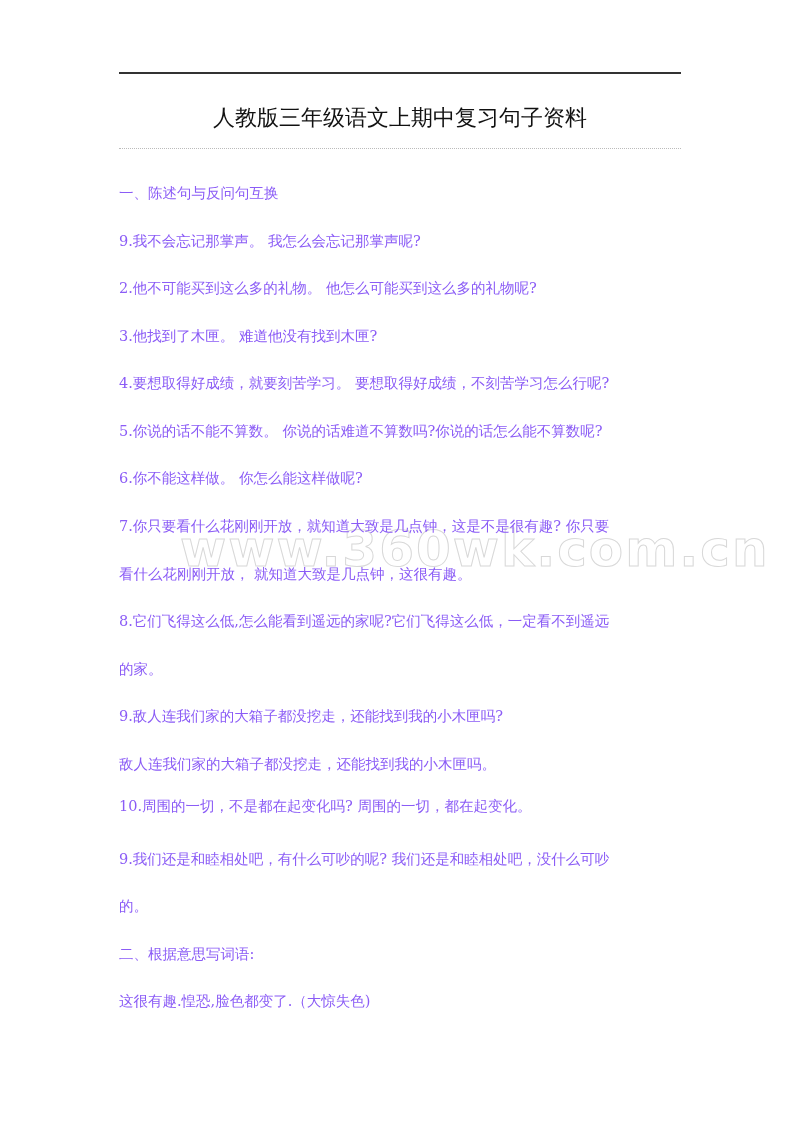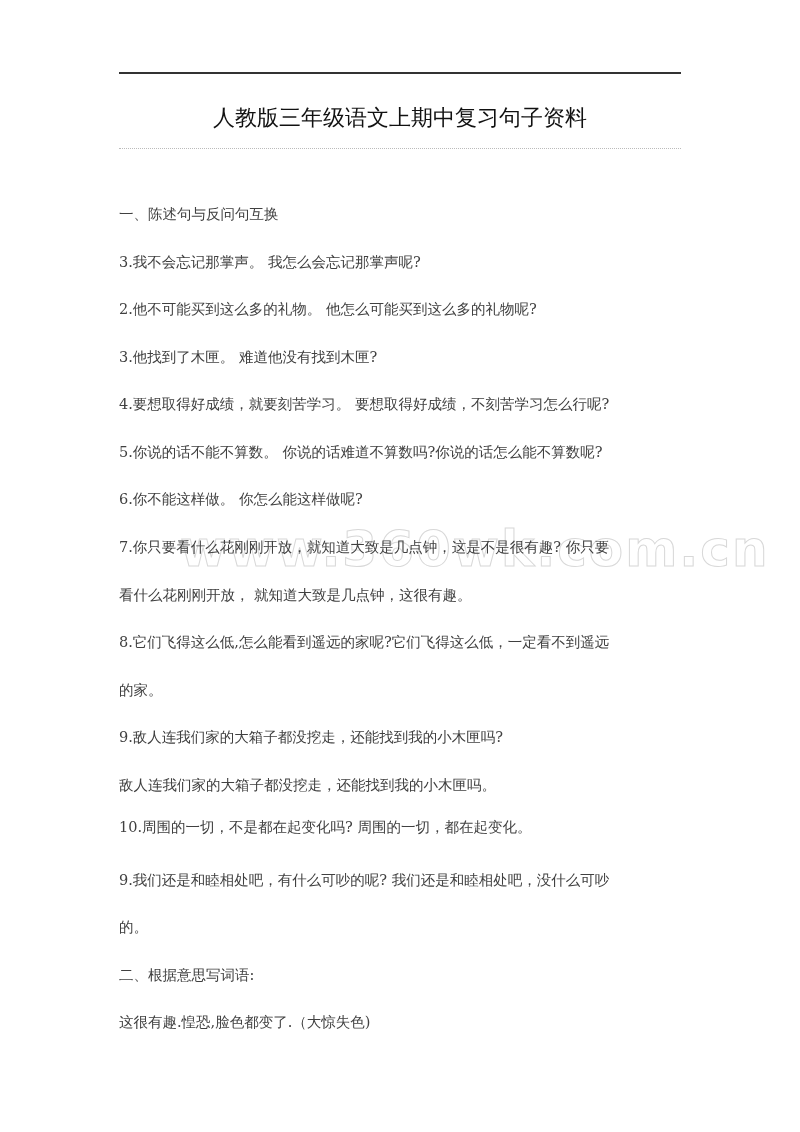--- a/index.html
+++ b/index.html
@@ -3,35 +3,35 @@
 <meta charset="utf-8">
 <style>
   html, body { margin: 0; padding: 0; background: #ffffff; }
   body { width: 800px; height: 1132px; position: relative; overflow: hidden; }
   .page { position: absolute; left: 0; top: 0; width: 800px; height: 1132px; }
   .top-rule { position: absolute; left: 119px; top: 72px; width: 562px; height: 0; border-top: 2px solid #333; }
   .title { position: absolute; left: 119px; top: 91px; width: 562px; text-align: center;
            font-family: Liberation Mono, monospace; font-size: 22px; color: #111; letter-spacing: 0px; margin-top: 12px; }
   .dot-rule { position: absolute; left: 119px; top: 148px; width: 562px; height: 0; border-top: 1px dotted #bbb; }
   .line { position: absolute; left: 119px; width: 570px; white-space: nowrap;
-          font-family: "DejaVu Serif", "Liberation Serif", serif; font-size: 14.5px; color: #404040; margin-top: 21px; }
+          font-family: "DejaVu Serif", "Liberation Serif", serif; font-size: 14.5px; color: #8b5cf6; }
   .watermark { position: absolute; left: 180px; top: 520px; font-family: "DejaVu Sans", "Liberation Sans", sans-serif;
                font-size: 50px; color: transparent; -webkit-text-stroke: 1px #d8d8d8; letter-spacing: 2px; font-weight: bold; }
 </style>
 </head>
 <body>
 
 <div class="page">
   <div class="top-rule"></div>
   <div class="title">人教版三年级语文上期中复习句子资料</div>
   <div class="dot-rule"></div>
   <div class="watermark">www.360wk.com.cn</div>
   <div id="lines">
     <div class="line" style="top:184px">一、陈述句与反问句互换</div>
-    <div class="line" style="top:232px">3.我不会忘记那掌声。 我怎么会忘记那掌声呢?</div>
+    <div class="line" style="top:232px">9.我不会忘记那掌声。 我怎么会忘记那掌声呢?</div>
     <div class="line" style="top:279px">2.他不可能买到这么多的礼物。 他怎么可能买到这么多的礼物呢?</div>
     <div class="line" style="top:327px">3.他找到了木匣。 难道他没有找到木匣?</div>
     <div class="line" style="top:374px">4.要想取得好成绩，就要刻苦学习。 要想取得好成绩，不刻苦学习怎么行呢?</div>
     <div class="line" style="top:422px">5.你说的话不能不算数。 你说的话难道不算数吗?你说的话怎么能不算数呢?</div>
     <div class="line" style="top:469px">6.你不能这样做。 你怎么能这样做呢?</div>
     <div class="line" style="top:517px">7.你只要看什么花刚刚开放，就知道大致是几点钟，这是不是很有趣? 你只要</div>
     <div class="line" style="top:565px">看什么花刚刚开放， 就知道大致是几点钟，这很有趣。</div>
     <div class="line" style="top:612px">8.它们飞得这么低,怎么能看到遥远的家呢?它们飞得这么低，一定看不到遥远</div>
     <div class="line" style="top:660px">的家。</div>
     <div class="line" style="top:707px">9.敌人连我们家的大箱子都没挖走，还能找到我的小木匣吗?</div>

